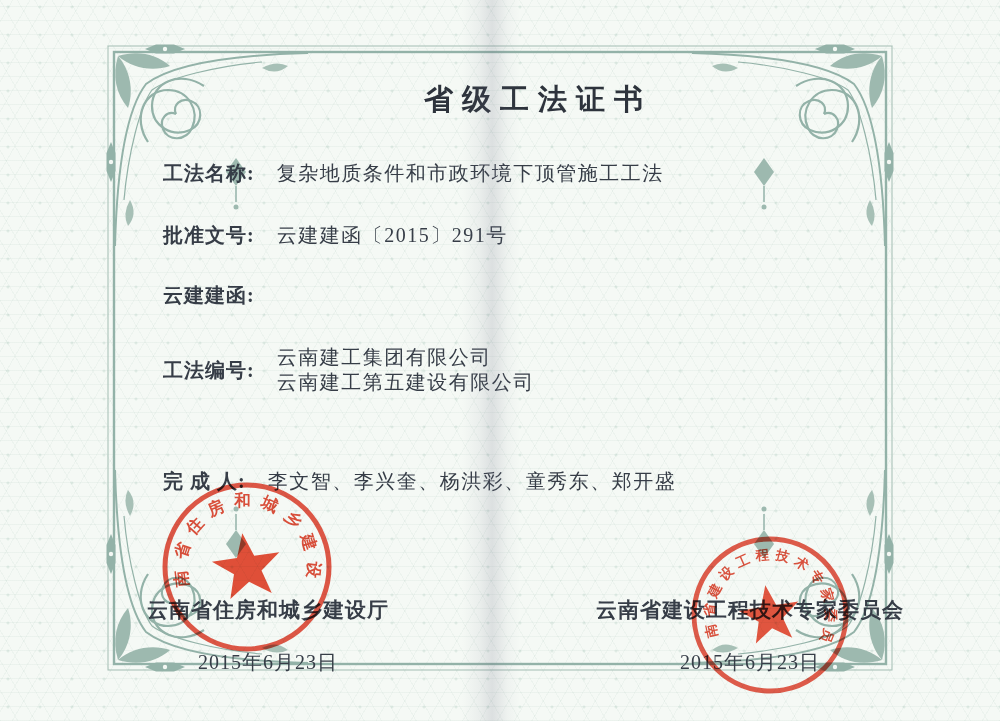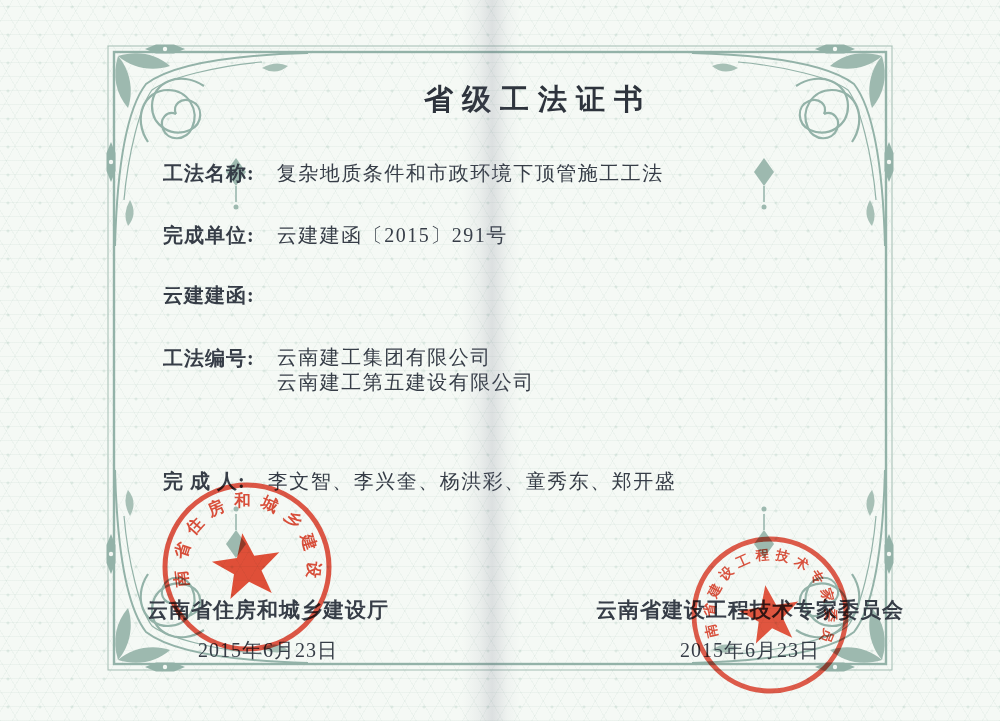--- a/index.html
+++ b/index.html
@@ -18,28 +18,28 @@
     position:absolute;left:462px;top:0;width:58px;height:721px;pointer-events:none;z-index:3;
     background:linear-gradient(90deg, rgba(110,112,135,0) 0%, rgba(110,112,135,.08) 30%,
       rgba(96,98,122,.17) 52%, rgba(110,112,135,.05) 78%, rgba(110,112,135,0) 100%);
   }
   svg.frame{position:absolute;left:0;top:0;z-index:1;}
   .title{
     position:absolute;top:80px;left:0;width:1000px;box-sizing:border-box;padding-left:76px;
     text-align:center;font-size:29px;font-weight:bold;letter-spacing:9px;color:#2d333c;
     font-family:"Liberation Serif","DejaVu Serif",serif;z-index:2;
   }
-  .row{position:absolute;left:163px;display:flex;align-items:flex-start;font-size:20px;color:#363d47;z-index:2;}
+  .row{position:absolute;left:163px;display:flex;align-items:center;font-size:20px;color:#363d47;z-index:2;}
   .row .label{font-weight:bold;letter-spacing:1px;white-space:nowrap;font-family:"Liberation Serif","DejaVu Serif",serif;}
   .row .value{margin-left:22px;letter-spacing:1.5px;white-space:nowrap;font-family:"Liberation Serif","DejaVu Serif",serif;font-weight:500;}
   .row .value .line{line-height:25px;}
   .r1{top:160px}.r2{top:222px}.r3{top:282px}.r4{top:345px}.r5{top:468px}
   .sig{position:absolute;z-index:2;text-align:center;color:#363d47;font-family:"Liberation Serif","DejaVu Serif",serif;}
   .sig .org{font-size:21px;font-weight:600;letter-spacing:1px;white-space:nowrap;}
-  .sig .date{font-size:20px;letter-spacing:1px;margin-top:13px;}
+  .sig .date{font-size:20px;letter-spacing:1px;margin-top:25px;}
   .sig-left{left:118px;top:596px;width:300px;}
   .sig-right{left:578px;top:596px;width:344px;}
   svg.seal{position:absolute;z-index:4;mix-blend-mode:multiply;opacity:.92;}
   .seal-left{left:152px;top:472px;}
   .seal-right{left:682px;top:527px;transform:rotate(5deg);}
 </style>
 </head>
 <body>
 
 <div class="stage">
@@ -83,21 +83,21 @@
   <div class="crease"></div>
 
   <div class="title">省级工法证书</div>
 
   <div class="row r1">
     <span class="label">工法名称:</span>
     <span class="value">复杂地质条件和市政环境下顶管施工工法</span>
   </div>
 
   <div class="row r2">
-    <span class="label">完成单位:</span>
+    <span class="label">批准文号:</span>
     <span class="value">云建建函〔2015〕291号</span>
   </div>
 
   <div class="row r3">
     <span class="label">云建建函:</span>
   </div>
 
   <div class="row r4">
     <span class="label">工法编号:</span>
     <span class="value">

